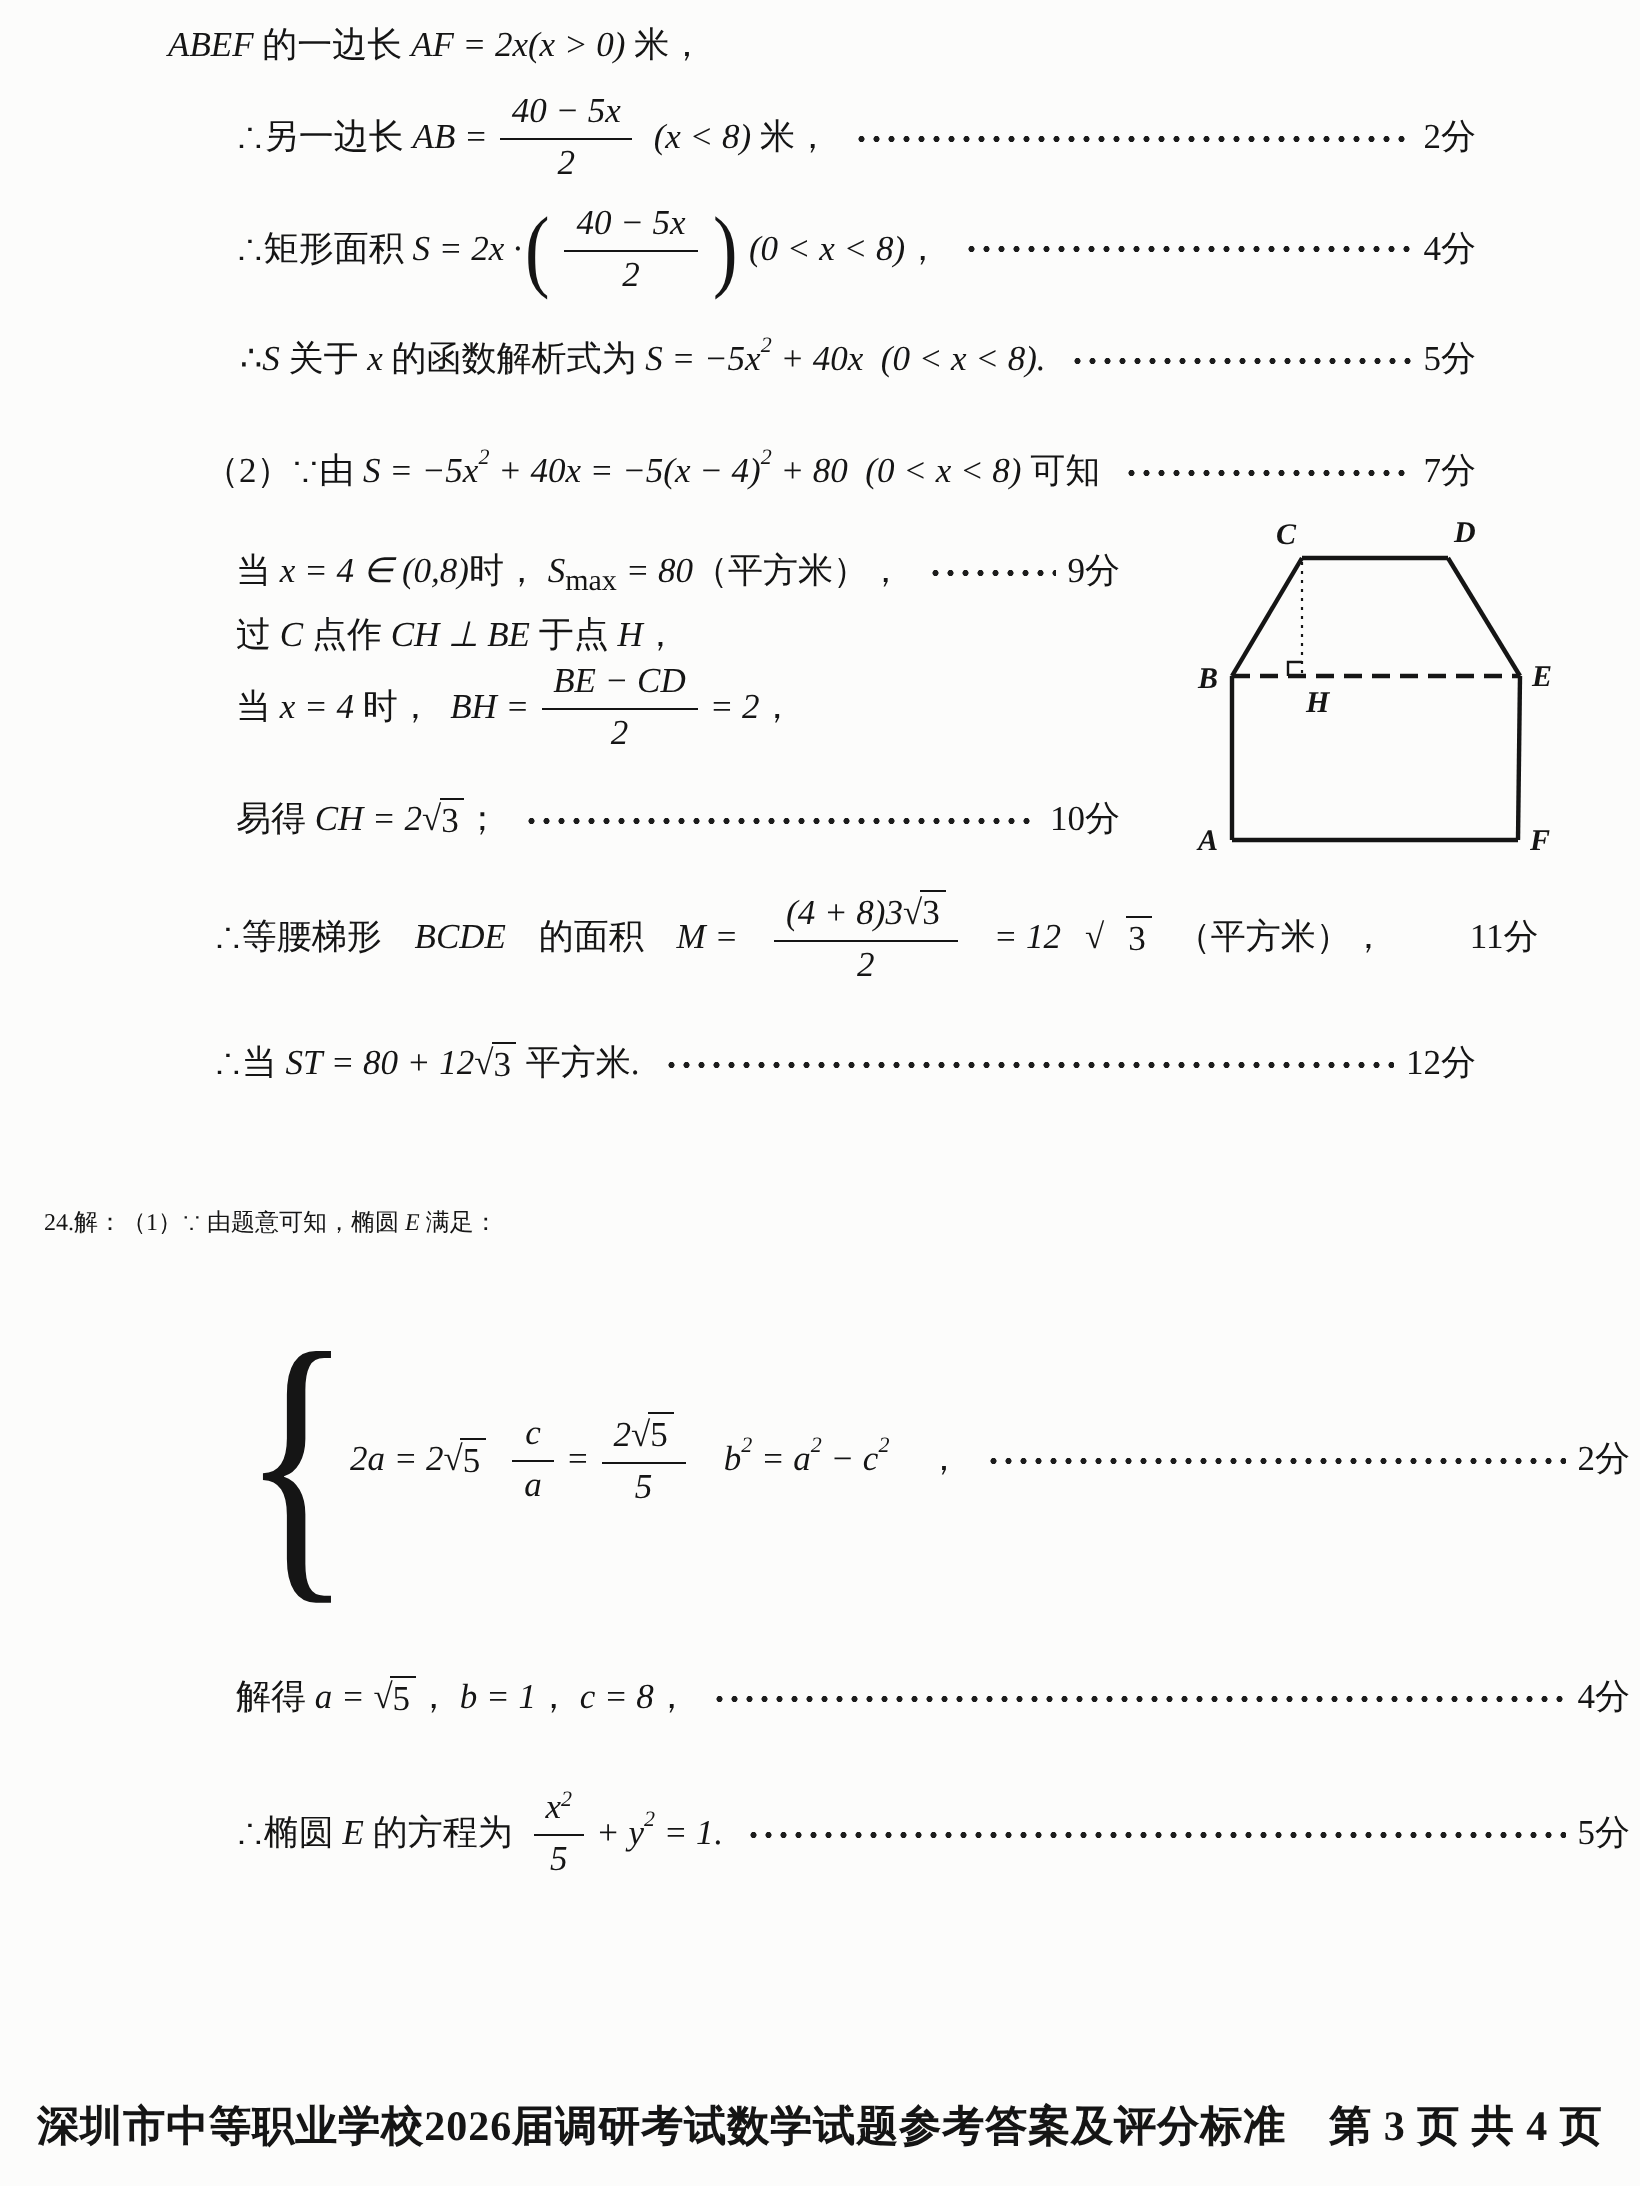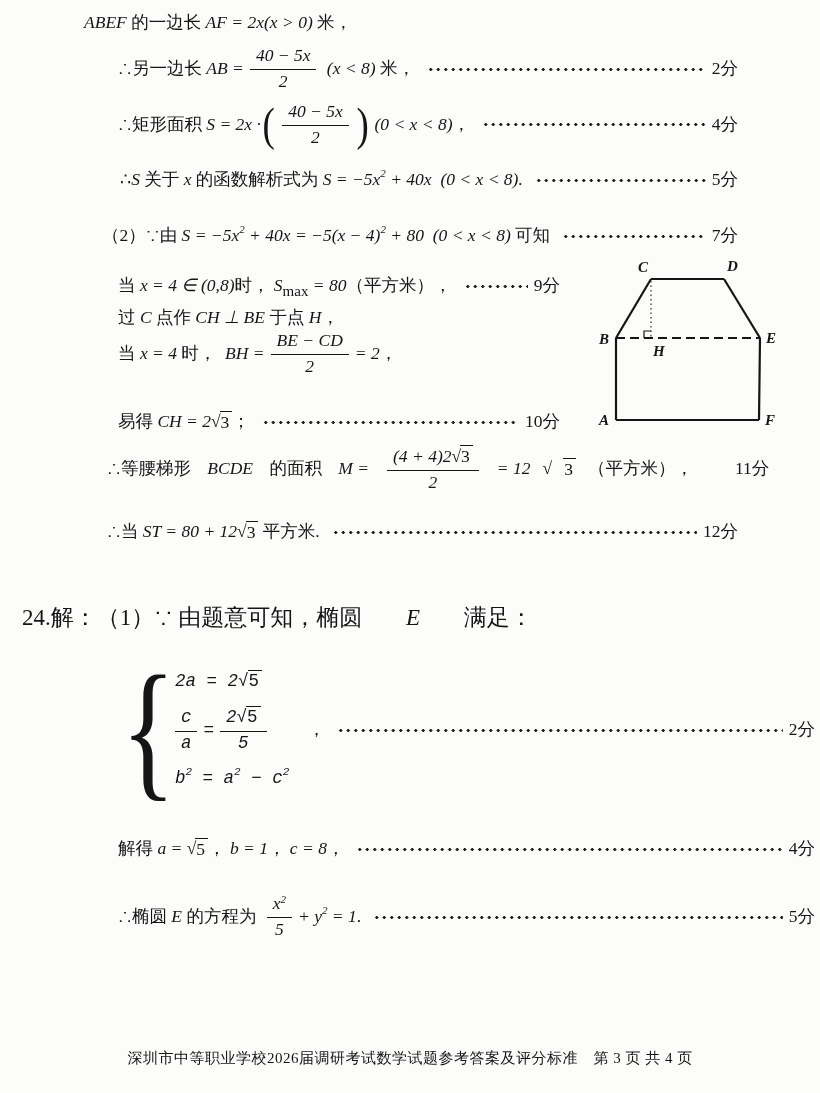--- a/index.html
+++ b/index.html
@@ -11,40 +11,40 @@
   }
   .line{
     position:absolute;display:flex;align-items:center;
     font-size:17.5px;line-height:1.25;white-space:pre;
   }
   .line span{white-space:pre;}
   .cn{font-style:normal;}
   .m{font-style:italic;}
   .sup{font-size:11px;position:relative;top:-6px;font-style:italic;}
   .sub{font-size:15px;position:relative;top:5px;font-style:normal;letter-spacing:0;}
-  .frac{display:inline-flex;flex-direction:column;align-items:center;margin:0 6px;text-align:center;}
+  .frac{display:inline-flex;flex-direction:column;align-items:center;margin:16px 6px;text-align:center;}
   .frac .num{padding:0 6px 2px;display:inline-flex;align-items:baseline;}
   .frac .den{border-top:1.7px solid #151515;align-self:stretch;text-align:center;padding:1px 6px 0;}
   .rt{font-style:normal;margin-right:-1px;}
   .rad{border-top:1.7px solid #151515;padding:0 3px 0 1px;font-style:normal;}
   .dots{
     flex:1 1 auto;height:7px;margin:0 6px 0 12px;align-self:center;
     background-image:radial-gradient(circle,#1c1c1c 1.35px,transparent 1.7px);
     background-size:7.5px 7px;background-repeat:repeat-x;background-position:left center;
   }
   .score{white-space:nowrap;font-style:normal;}
   .bigp{font-size:46px;font-style:normal;font-weight:300;line-height:.85;transform:scaleX(.8);}
   .brace{font-size:152px;font-weight:300;line-height:.95;transform:scaleX(.75);margin-right:-10px;font-style:normal;}
-  .sys-rows{display:flex;flex-direction:column;gap:13px;font-family:Liberation Mono, monospace;}
+  .sys-rows{display:flex;gap:13px;}
   .sys-row{display:flex;align-items:center;}
   .figure{position:absolute;left:591px;top:252px;}
   .figure text{font-family:"Liberation Serif",serif;font-style:italic;font-size:15px;font-weight:700;fill:#151515;}
   .page-footer{
     position:absolute;top:1049px;left:0;width:100%;text-align:center;
-    font-size:15px;font-weight:400;letter-spacing:.5px;
+    font-size:21px;font-weight:700;letter-spacing:.5px;
   }
 </style>
 </head>
 <body>
 
 <div class="line" style="top:12px;left:84px;">
   <span class="m">ABEF</span><span class="cn"> 的一边长 </span><span class="m">AF = 2x(x &gt; 0)</span><span class="cn"> 米，</span>
 </div>
 
 <div class="line" style="top:44px;left:118px;width:620px;height:50px;">
@@ -90,29 +90,29 @@
 <div class="line" style="top:307px;left:118px;">
   <span class="cn">过 </span><span class="m">C</span><span class="cn"> 点作 </span><span class="m">CH ⊥ BE</span><span class="cn"> 于点 </span><span class="m">H</span><span class="cn">，</span>
 </div>
 
 <div class="line" style="top:330px;left:118px;height:48px;">
   <span class="cn">当 </span><span class="m">x = 4</span><span class="cn"> 时，  </span><span class="m">BH =</span>
   <span class="frac m"><span class="num">BE − CD</span><span class="den">2</span></span>
   <span class="m">= 2</span><span class="cn">，</span>
 </div>
 
-<div class="line" style="top:395px;left:118px;width:442px;height:30px;margin-top:12px;">
+<div class="line" style="top:395px;left:118px;width:442px;height:30px;">
   <span class="cn">易得 </span><span class="m">CH = 2</span><span class="rt">√</span><span class="rad">3</span><span class="cn">；</span>
   <span class="dots"></span>
   <span class="cn score">10分</span>
 </div>
 
 <div class="line" style="top:442px;left:107px;width:631px;height:54px;gap:12px;">
   <span class="cn">∴等腰梯形 </span><span class="m">BCDE</span><span class="cn"> 的面积 </span><span class="m">M =</span>
-  <span class="frac m"><span class="num"><span>(4 + 4)2</span><span class="rt">√</span><span class="rad">3</span></span><span class="den">2</span></span>
+  <span class="frac m"><span class="num"><span>(4 + 8)3</span><span class="rt">√</span><span class="rad">3</span></span><span class="den">2</span></span>
   <span class="m">= 12</span><span class="rt">√</span><span class="rad">3</span><span class="cn">（平方米），</span>
   <span class="dots"></span>
   <span class="cn score">11分</span>
 </div>
 
 <div class="line" style="top:517px;left:107px;width:631px;height:30px;">
   <span class="cn">∴当 </span><span class="m">S</span><span class="m">T = 80 + 12</span><span class="rt">√</span><span class="rad">3</span><span class="cn"> 平方米.</span>
   <span class="dots"></span>
   <span class="cn score">12分</span>
 </div>
@@ -131,21 +131,21 @@
   <path d="M53,86 L53,79 L60,79" stroke="#151515" stroke-width="1.2" fill="none"></path>
   <text x="57" y="20" text-anchor="end">C</text>
   <text x="136" y="19" text-anchor="start">D</text>
   <text x="18" y="92" text-anchor="end">B</text>
   <text x="175" y="91" text-anchor="start">E</text>
   <text x="62" y="104" text-anchor="start">H</text>
   <text x="18" y="173" text-anchor="end">A</text>
   <text x="174" y="173" text-anchor="start">F</text>
 </svg>
 
-<div class="line" style="top:604px;left:22px;font-size:23px;gap:38px;">
+<div class="line" style="top:604px;left:22px;font-size:12px;">
   <span class="cn">24.解：（1）∵ 由题意可知，椭圆 </span><span class="m">E</span><span class="cn"> 满足：</span>
 </div>
 
 <div class="line" style="top:655px;left:112px;width:703px;height:150px;">
   <span class="brace">{</span>
   <span class="sys-rows">
     <span class="sys-row"><span class="m">2a = 2</span><span class="rt">√</span><span class="rad">5</span></span>
     <span class="sys-row">
       <span class="frac m" style="margin-left:0;"><span class="num">c</span><span class="den m" style="font-style:italic;">a</span></span>
       <span class="m">=</span>

